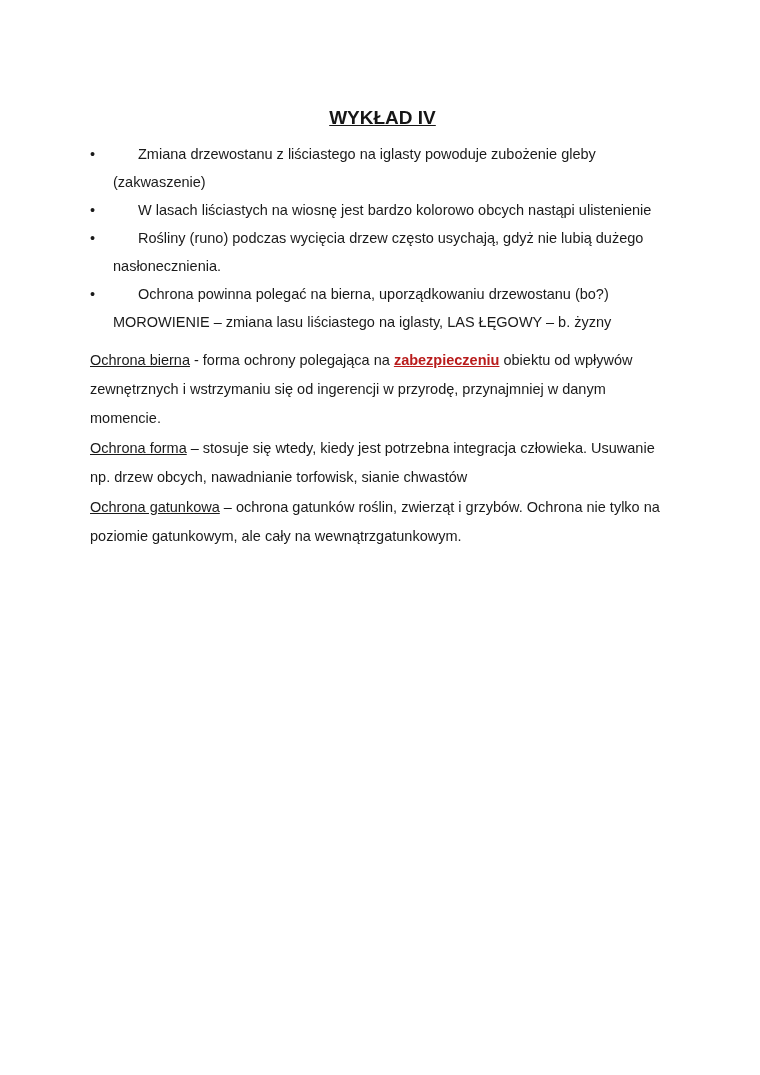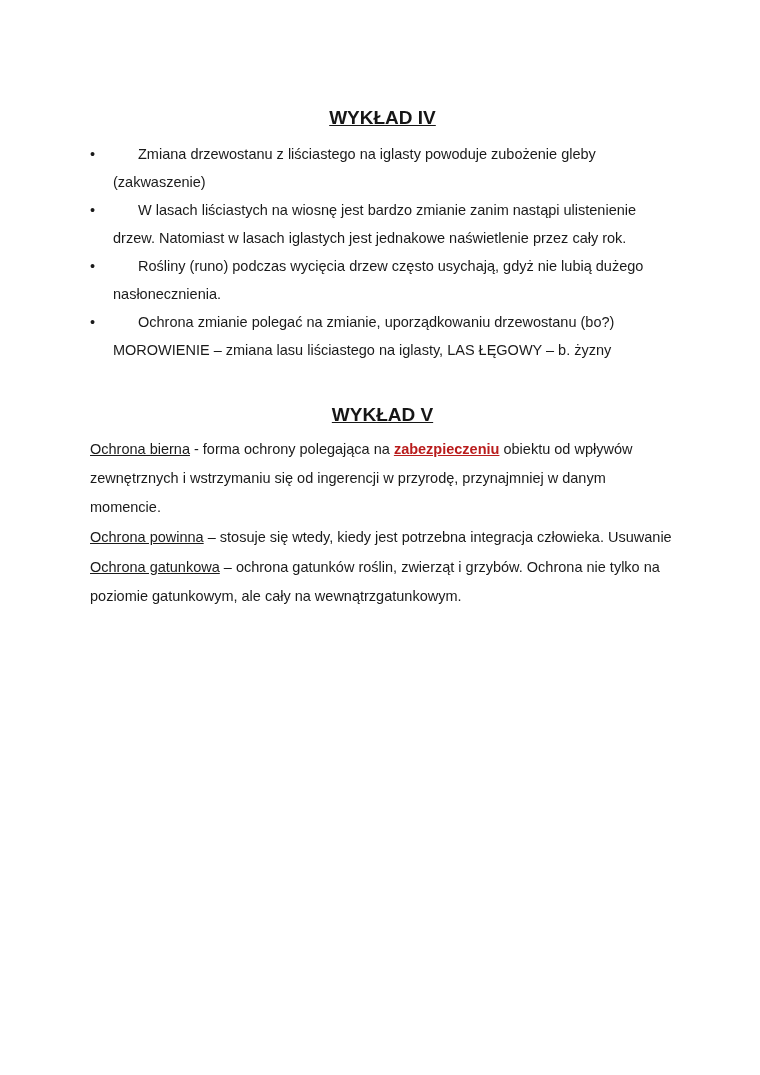--- a/index.html
+++ b/index.html
@@ -69,40 +69,38 @@
     <h1 class="lecture-title"><span class="t-underline">WYKŁAD IV</span></h1>
 
     <ul class="bullet-list">
       <li>
         <span class="bullet-marker">•</span>
         <span class="first-line-indent">Zmiana drzewostanu z liściastego na iglasty powoduje zubożenie gleby</span><br>
         <span>(zakwaszenie)</span>
       </li>
       <li>
         <span class="bullet-marker">•</span>
-        <span class="first-line-indent">W lasach liściastych na wiosnę jest bardzo zmianie zanim nastąpi ulistenienie</span><br>
-        <span>drzew. Natomiast w lasach iglastych jest jednakowe naświetlenie przez cały rok.</span>
+        <span class="first-line-indent">W lasach liściastych na wiosnę jest bardzo kolorowo obcych nastąpi ulistenienie</span><br>
       </li>
       <li>
         <span class="bullet-marker">•</span>
         <span class="first-line-indent">Rośliny (runo) podczas wycięcia drzew często usychają, gdyż nie lubią dużego</span><br>
         <span>nasłonecznienia.</span>
       </li>
       <li>
         <span class="bullet-marker">•</span>
-        <span class="first-line-indent">Ochrona zmianie polegać na zmianie, uporządkowaniu drzewostanu (bo?)</span><br>
+        <span class="first-line-indent">Ochrona powinna polegać na bierna, uporządkowaniu drzewostanu (bo?)</span><br>
         <span>MOROWIENIE – zmiana lasu liściastego na iglasty, LAS ŁĘGOWY – b. żyzny</span>
       </li>
     </ul>
 
-    <h2 class="lecture-title second"><span class="t-underline">WYKŁAD V</span></h2>
 
     <div class="paragraphs">
 
       <p><span class="term">Ochrona bierna</span><span> - forma ochrony polegająca na </span><a class="doc-link">zabezpieczeniu</a><span class="bold-run"> obiektu</span><span> od wpływów</span><br><span>zewnętrznych i wstrzymaniu się od ingerencji w przyrodę, przynajmniej w danym momencie.</span></p>
 
-      <p><span class="term">Ochrona powinna</span><span> – stosuje się wtedy, kiedy jest potrzebna integracja człowieka. Usuwanie</span><br></p>
+      <p><span class="term">Ochrona forma</span><span> – stosuje się wtedy, kiedy jest potrzebna integracja człowieka. Usuwanie</span><br><span>np. drzew obcych, nawadnianie torfowisk, sianie chwastów</span></p>
 
       <p><span class="term">Ochrona gatunkowa</span><span> – ochrona gatunków roślin, zwierząt i grzybów. Ochrona nie tylko na</span><br><span>poziomie gatunkowym, ale cały na wewnątrzgatunkowym.</span></p>
 
     </div>
   </div>
 </div>
 
 </body></html>

